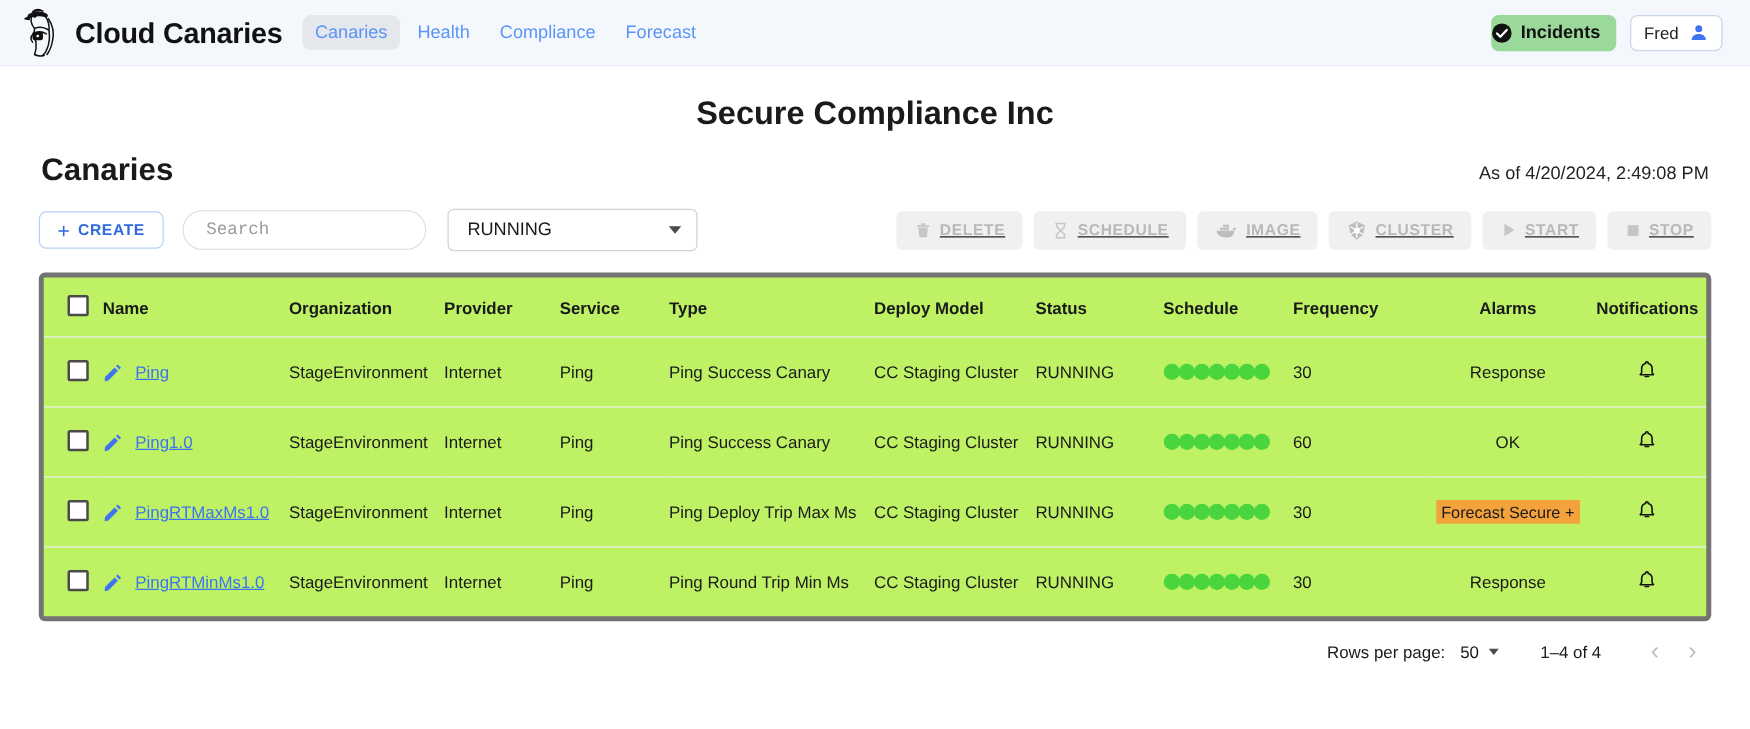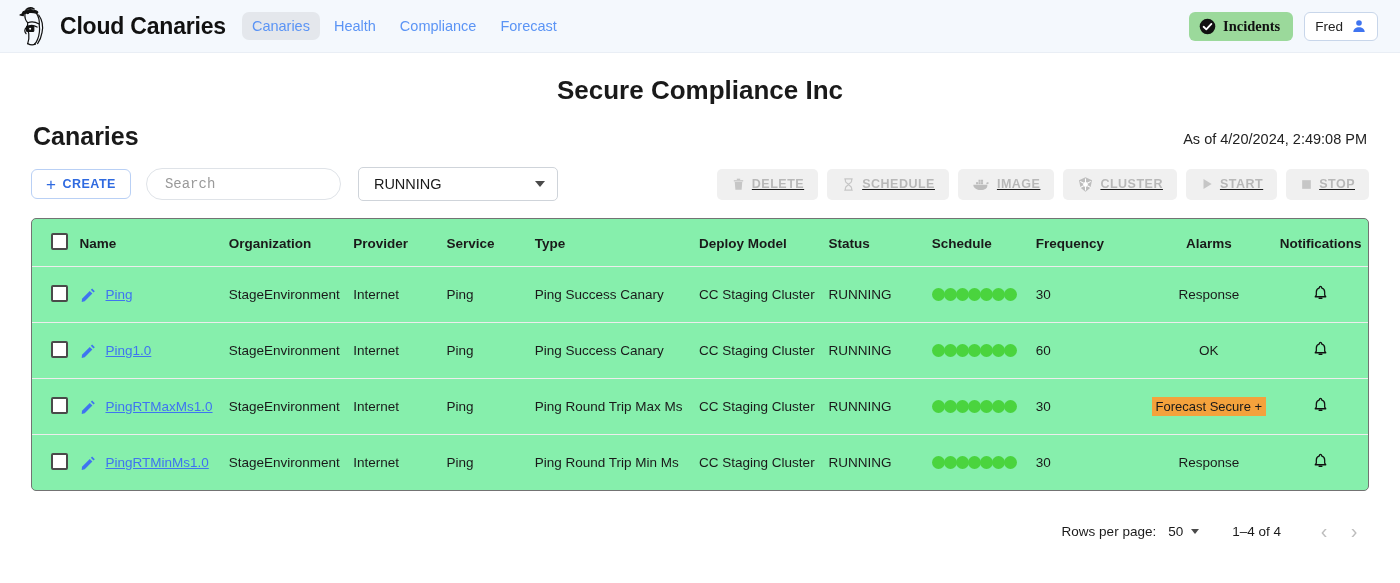--- a/index.html
+++ b/index.html
@@ -30,22 +30,22 @@
   .navlink {
     font-size: 14.5px; color: #5b94f5; padding: 6px 10px;
     border-radius: 7px; white-space: nowrap; cursor: pointer;
   }
   .navlink.active { background: #e4e7ec; color: #5b94f5; }
 
   .nav-right { margin-left: auto; display: flex; align-items: center; gap: 11px; }
   .pill-green {
     background: #9bd99b; border-radius: 6px; height: 29px;
     display: flex; align-items: center; gap: 7px;
-    padding: 0 13px 0 10px; font-size: 14.5px; font-weight: bold;
-    color: #111; cursor: pointer; white-space: nowrap; font-family: Liberation Serif, serif;
+    padding: 0 13px 0 0; font-size: 14.5px; font-weight: bold;
+    color: #111; cursor: pointer; white-space: nowrap;
   }
   .pill-blue {
     background: #3f74f0; border-radius: 6px; height: 29px;
     display: flex; align-items: center; gap: 9px;
     padding: 0 11px; font-size: 14.5px; font-style: italic;
     color: #fff; cursor: pointer; white-space: nowrap;
   }
   .pill-user {
     background: #fff; border: 1px solid #c8d6ea; border-radius: 6px; height: 29px;
     display: flex; align-items: center; gap: 8px; padding: 0 10px;
@@ -103,22 +103,22 @@
   .action-group { margin-left: auto; display: flex; align-items: center; gap: 9px; text-decoration: underline; }
   .btn-dim {
     background: #f0f0f0; border: 0; border-radius: 5px; height: 31px;
     display: flex; align-items: center; gap: 6px; padding: 0 14px;
     font-size: 12.5px; font-weight: bold; letter-spacing: 0.5px;
     color: #b8b8b8; cursor: default;
   }
 
   
   .card {
-    margin: 17px 31px 16px 31px; border: 1px solid #737373;
-    border-radius: 5px; background: #86efac; overflow: hidden;
+    margin: 17px 31px 0 31px; border: 4px solid #737373;
+    border-radius: 5px; background: #bef264; overflow: hidden;
   }
   table { width: 100%; border-collapse: collapse; }
   th {
     text-align: left; font-size: 13.5px; font-weight: bold; color: #1a1a1a;
     padding: 14px 0 13px 0; border-bottom: 1px solid #ededed;
     white-space: nowrap;
   }
   td {
     font-size: 13.5px; color: #1a1a1a; padding: 17px 0;
     border-bottom: 1px solid #ededed; white-space: nowrap; vertical-align: middle;
@@ -412,21 +412,21 @@
               <svg class="pencil" viewBox="0 0 24 24">
                 <path d="M3 17.5 L14.6 5.9 L18.6 9.9 L7 21.5 L2.6 22.4Z" fill="#3f74f0"></path>
                 <path d="M16.2 4.3 L18.2 2.3 L22.2 6.3 L20.2 8.3Z" fill="#3f74f0"></path>
               </svg>
               <span class="namelink">PingRTMaxMs1.0</span>
             </span>
           </td>
           <td class="c-org">StageEnvironment</td>
           <td class="c-prov">Internet</td>
           <td class="c-serv">Ping</td>
-          <td class="c-type">Ping Round Trip Max Ms</td>
+          <td class="c-type">Ping Deploy Trip Max Ms</td>
           <td class="c-deploy">CC Staging Cluster</td>
           <td class="c-status">RUNNING</td>
           <td class="c-sched">
             <span class="dots">
               <span class="dot"></span>
               <span class="dot"></span>
               <span class="dot"></span>
               <span class="dot"></span>
               <span class="dot"></span>
               <span class="dot"></span>

